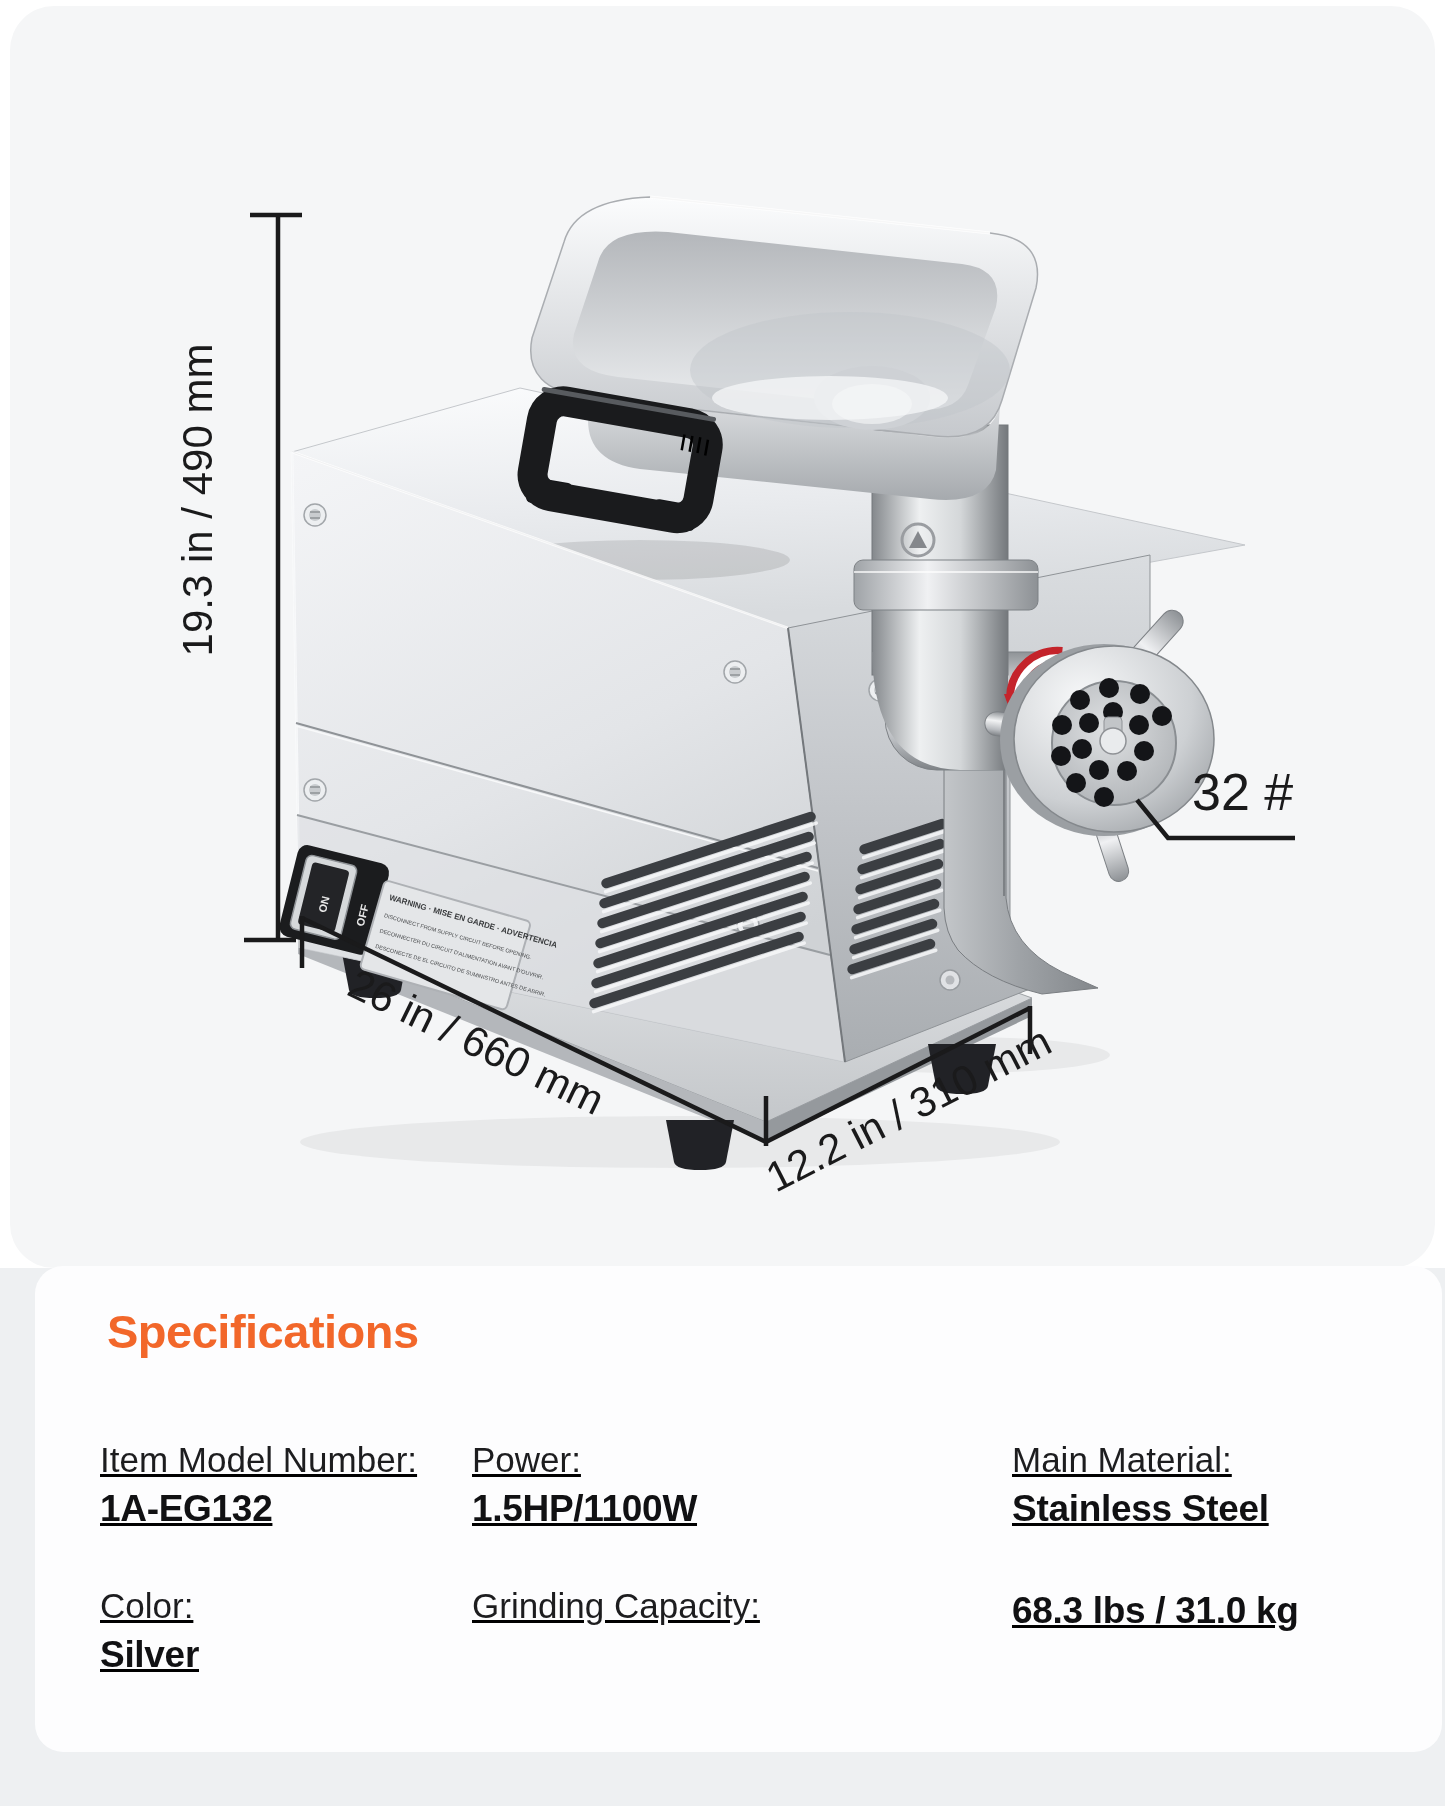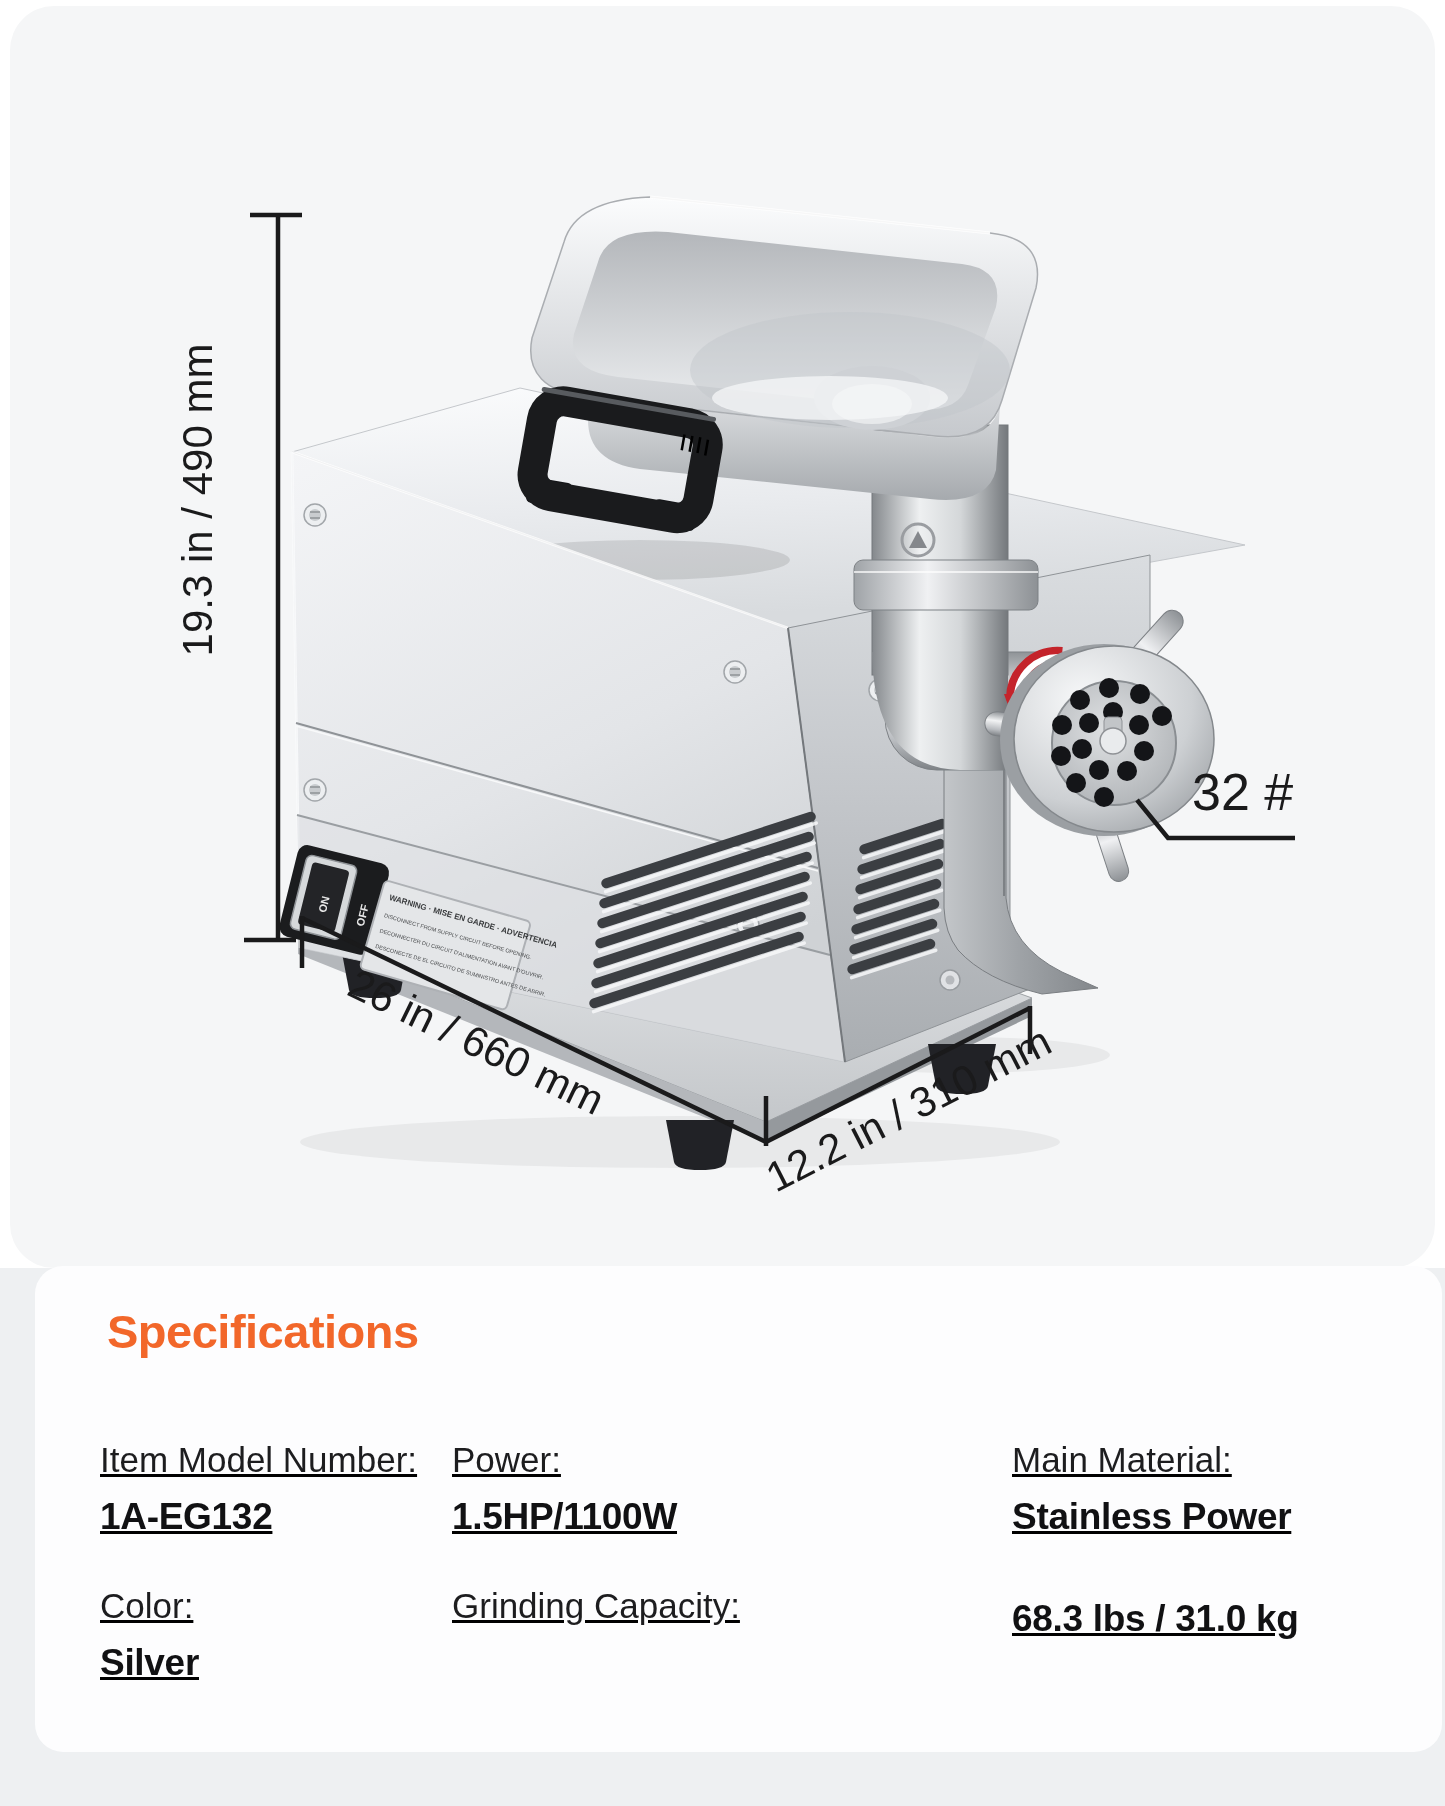--- a/index.html
+++ b/index.html
@@ -4,22 +4,22 @@
 <style>
   html,body{margin:0;padding:0;background:#ffffff;}
   body{width:1445px;height:1806px;position:relative;font-family:"Liberation Sans",sans-serif;overflow:hidden;}
   .page{position:absolute;inset:0;}
   .band{position:absolute;left:0;top:1268px;width:1445px;height:538px;background:#eef0f2;}
   .photo-card{position:absolute;left:10px;top:6px;width:1425px;height:1262px;background:#f5f6f7;border-radius:44px;}
   .spec-card{position:absolute;left:35px;top:1266px;width:1375px;height:486px;background:#fdfdfe;border-radius:28px;padding-left:32px;}
   .spec-title{position:absolute;left:72px;top:38px;font-size:47px;font-weight:bold;letter-spacing:-0.5px;}
   .cell{position:absolute;width:420px;text-decoration:underline;}
   .cell .lbl{font-size:35px;color:#1d1d1f;line-height:44px;}
-  .cell .val{font-size:37px;color:#111113;font-weight:bold;margin-top:14px;letter-spacing:-0.3px;}
-  .c1{left:65px;} .c2{left:417px;} .c3{left:977px;}
+  .cell .val{font-size:37px;color:#111113;font-weight:bold;margin-top:6px;letter-spacing:-0.3px;}
+  .c1{left:65px;} .c2{left:437px;} .c3{left:977px;}
   .r1{top:172px;} .r2{top:318px;}
   svg text{font-family:"Liberation Sans",sans-serif;fill:#1a1a1b;}
   .dim{font-size:42px;}
   .plate-tag{font-size:52px;}
   .wl-title{font-size:8px;font-weight:bold;fill:#3a3c3e;}
   .wl-line{font-size:5.5px;fill:#4a4c4e;}
   .sw-txt{font-size:11px;font-weight:bold;fill:#e8e8e8;}
 </style>
 </head>
 <body>
@@ -310,21 +310,21 @@
     <div class="cell c1 r1">
       <div class="lbl">Item Model Number:</div>
       <div class="val">1A-EG132</div>
     </div>
     <div class="cell c2 r1">
       <div class="lbl">Power:</div>
       <div class="val">1.5HP/1100W</div>
     </div>
     <div class="cell c3 r1">
       <div class="lbl">Main Material:</div>
-      <div class="val">Stainless Power</div>
+      <div class="val">Stainless Steel</div>
     </div>
     <div class="cell c1 r2">
       <div class="lbl">Color:</div>
       <div class="val">Silver</div>
     </div>
     <div class="cell c2 r2">
       <div class="lbl">Grinding Capacity:</div>
     </div>
     <div class="cell c3 r2">
       <div class="val">68.3 lbs / 31.0 kg</div>

